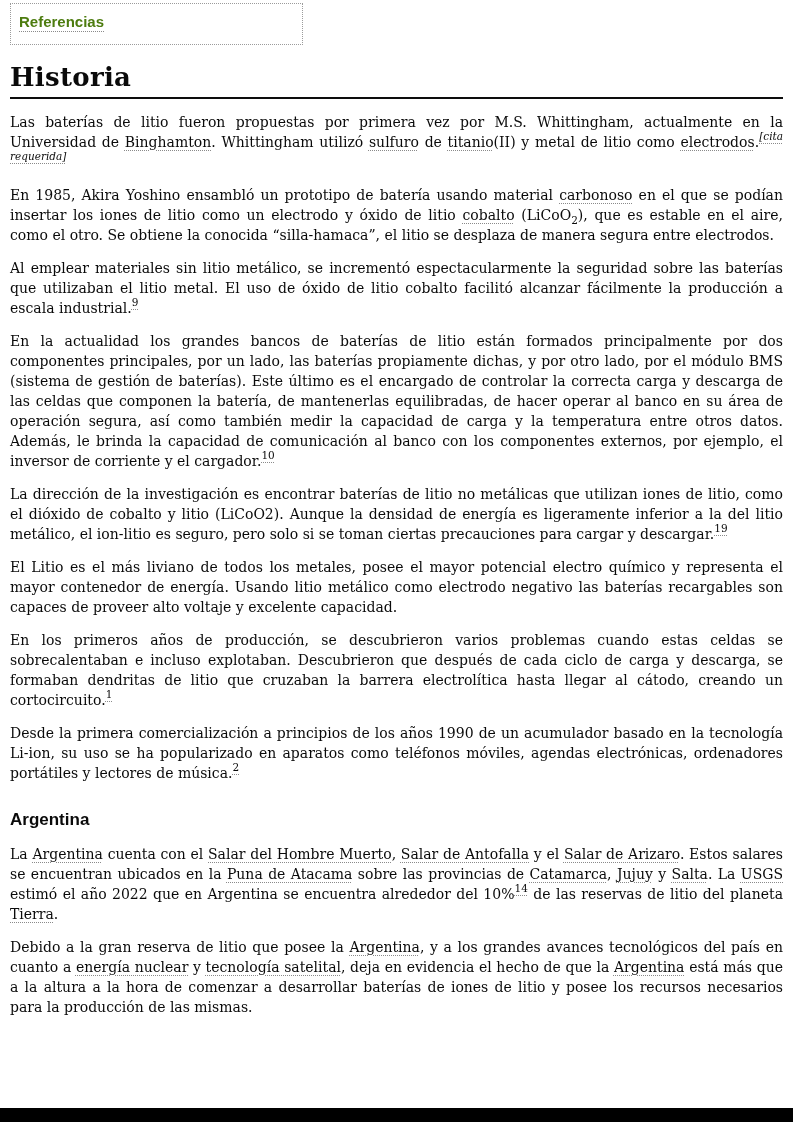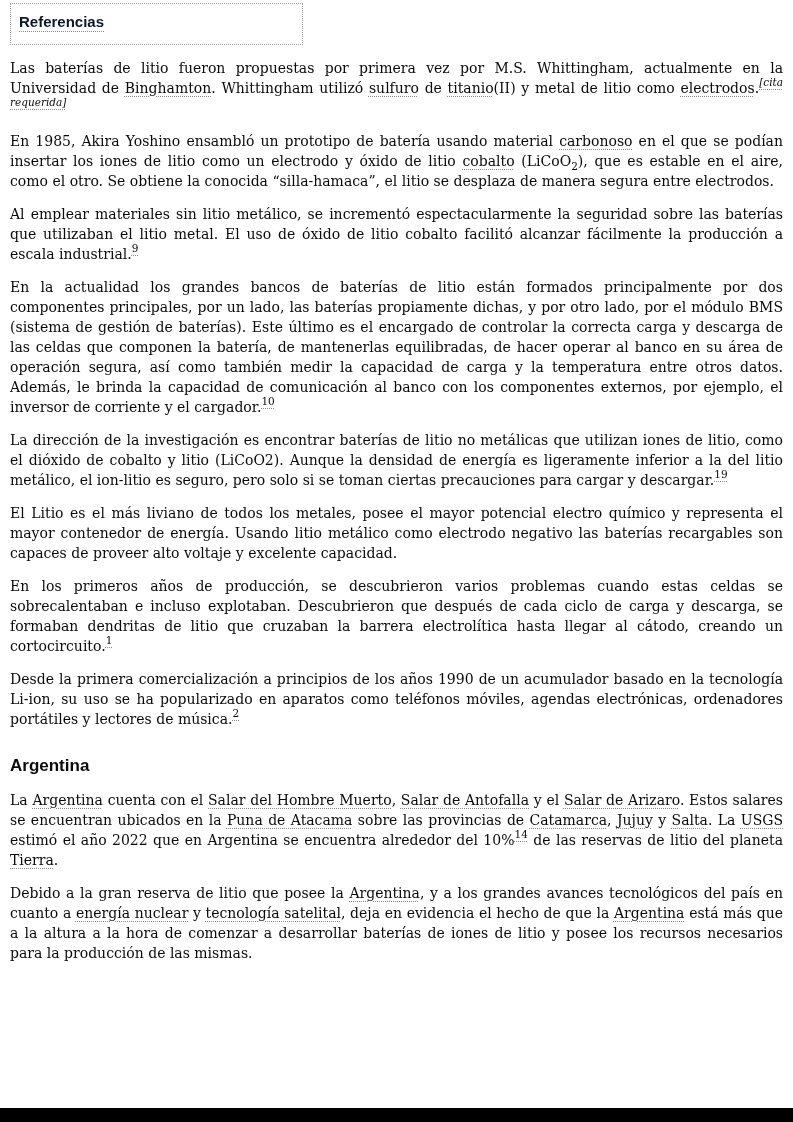--- a/index.html
+++ b/index.html
@@ -24,21 +24,21 @@
   .refs-box{
     margin-top:3px;
     width:293px;
     border:1px dotted #9b9b9b;
     padding:8px 10px 12px 8px;
   }
   .refs-label{
     font-family:"Liberation Sans","DejaVu Sans",sans-serif;
     font-weight:700;
     font-size:15px;
-    color:#0f172a;
+    color:#4d7c0f;
     text-decoration:underline dotted var(--dot);
     text-decoration-thickness:1px;
     text-underline-offset:4px;
     cursor:pointer;
   }
 
   
   h2.main-heading{
     font-family:"DejaVu Serif","Liberation Serif",serif;
     font-weight:700;
@@ -95,20 +95,21 @@
 </style>
 </head>
 <body>
 
 <div class="content">
 
   <div class="refs-box">
     <span class="refs-label">Referencias</span>
   </div>
 
+  <h2 class="main-heading">Historia</h2>
 
   <div class="article">
       <p><span>Las baterías de litio fueron propuestas por primera vez por M.S. Whittingham, actualmente en la Universidad de </span><a class="wlink">Binghamton</a><span>. Whittingham utilizó </span><a class="wlink">sulfuro</a><span> de </span><a class="wlink">titanio</a><span>(II) y metal de litio como </span><a class="wlink">electrodos</a><span>.</span><sup class="refmark"><a class="wlink cite">[cita requerida]</a></sup></p>
       <p><span>En 1985, Akira Yoshino ensambló un prototipo de batería usando material </span><a class="wlink">carbonoso</a><span> en el que se podían insertar los iones de litio como un electrodo y óxido de litio </span><a class="wlink">cobalto</a><span> (LiCoO</span><sub class="formula">2</sub><span>), que es estable en el aire, como el otro. Se obtiene la conocida “silla-hamaca”, el litio se desplaza de manera segura entre electrodos.</span></p>
       <p><span>Al emplear materiales sin litio metálico, se incrementó espectacularmente la seguridad sobre las baterías que utilizaban el litio metal. El uso de óxido de litio cobalto facilitó alcanzar fácilmente la producción a escala industrial.</span><sup class="refmark"><a class="wlink">9</a></sup></p>
       <p><span>En la actualidad los grandes bancos de baterías de litio están formados principalmente por dos componentes principales, por un lado, las baterías propiamente dichas, y por otro lado, por el módulo BMS (sistema de gestión de baterías). Este último es el encargado de controlar la correcta carga y descarga de las celdas que componen la batería, de mantenerlas equilibradas, de hacer operar al banco en su área de operación segura, así como también medir la capacidad de carga y la temperatura entre otros datos. Además, le brinda la capacidad de comunicación al banco con los componentes externos, por ejemplo, el inversor de corriente y el cargador.</span><sup class="refmark"><a class="wlink">10</a></sup></p>
       <p><span>La dirección de la investigación es encontrar baterías de litio no metálicas que utilizan iones de litio, como el dióxido de cobalto y litio (LiCoO2). Aunque la densidad de energía es ligeramente inferior a la del litio metálico, el ion-litio es seguro, pero solo si se toman ciertas precauciones para cargar y descargar.</span><sup class="refmark"><a class="wlink">19</a></sup></p>
       <p><span>El Litio es el más liviano de todos los metales, posee el mayor potencial electro químico y representa el mayor contenedor de energía. Usando litio metálico como electrodo negativo las baterías recargables son capaces de proveer alto voltaje y excelente capacidad.</span></p>
       <p><span>En los primeros años de producción, se descubrieron varios problemas cuando estas celdas se sobrecalentaban e incluso explotaban. Descubrieron que después de cada ciclo de carga y descarga, se formaban dendritas de litio que cruzaban la barrera electrolítica hasta llegar al cátodo, creando un cortocircuito.</span><sup class="refmark"><a class="wlink">1</a></sup></p>
       <p><span>Desde la primera comercialización a principios de los años 1990 de un acumulador basado en la tecnología Li-ion, su uso se ha popularizado en aparatos como teléfonos móviles, agendas electrónicas, ordenadores portátiles y lectores de música.</span><sup class="refmark"><a class="wlink">2</a></sup></p>

